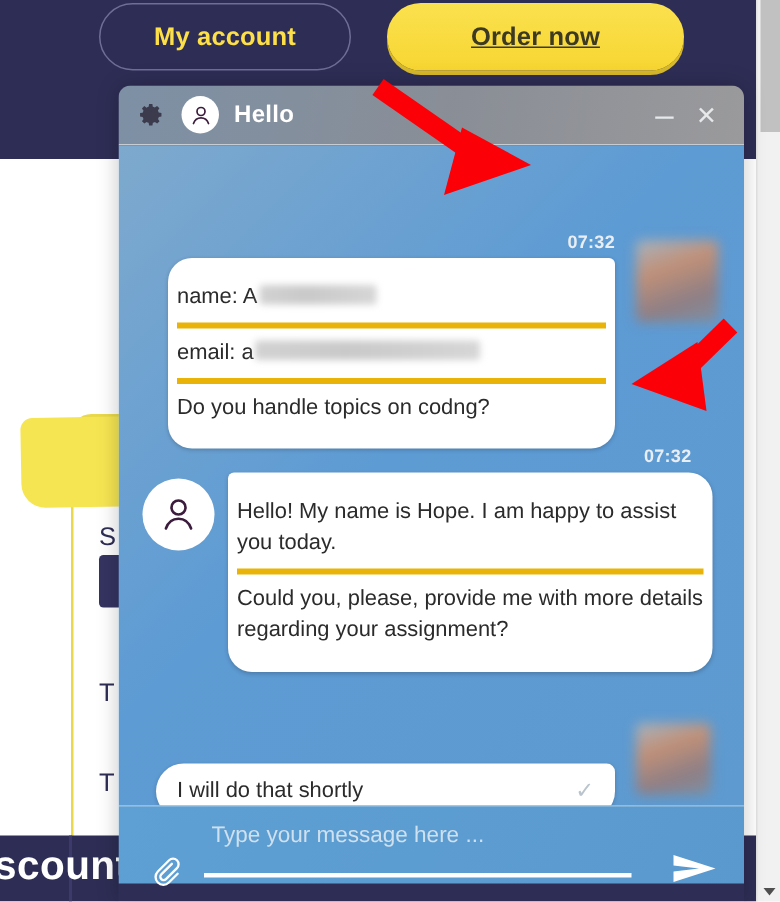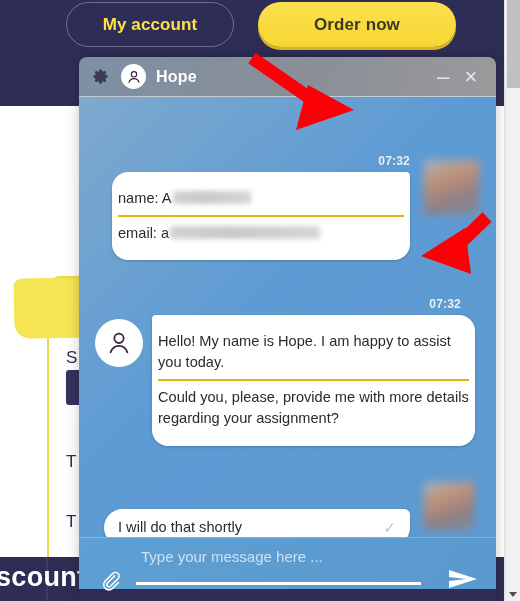--- a/index.html
+++ b/index.html
@@ -34,20 +34,21 @@
     left: 66px; width: 168px;
     border: 1.6px solid #6f6e96;
     color: #fde047;
     background: transparent;
   }
   .nav-btn.order {
     left: 258px; width: 198px;
     background: linear-gradient(180deg,#fbe14f 0%, #f7d632 100%);
     color: #3c3a22;
     box-shadow: 0 3px 0 #d8b92a;
+    text-decoration: underline;
   }
 
   
   .brush {
     position: absolute; left: 14px; top: 278px;
     width: 86px; height: 60px;
     background: #f6e552;
     border-radius: 8px 14px 10px 16px;
     transform: rotate(-1deg);
   }
@@ -170,21 +171,21 @@
   .bubble {
     background: #ffffff;
     border-radius: 16px;
     box-shadow: 0 1px 3px rgba(0,0,0,.2);
     padding: 10px 6px;
     color: #2b2b2b;
     font-size: 14.6px;
     line-height: 1.45;
   }
   .bubble .line { padding: 6px 0; }
-  .bubble .line + .line { border-top: 2px solid #eab308; }
+  .bubble .line + .line { border-top: 4px solid #eab308; }
 
   
   .m1 { left: 33px; top: 57px; width: 298px; }
   .m1 .stamp { margin-bottom: 4px; }
   .m1 .bubble { border-top-right-radius: 4px; }
 
   .redacted {
     display: inline-block;
     height: 13px;
     vertical-align: -1px;
@@ -312,21 +313,21 @@
       <path fill="#3b3b4d" d="M21 13.4v-2.8l-2.3-.4a6.9 6.9 0 00-.7-1.7l1.3-1.9-2-2-1.9 1.3a6.9 6.9 0 00-1.7-.7L13.4 3h-2.8l-.4 2.3a6.9 6.9 0 00-1.7.7L6.6 4.7l-2 2 1.3 1.9a6.9 6.9 0 00-.7 1.7L3 10.6v2.8l2.2.4c.2.6.4 1.2.7 1.7l-1.3 1.9 2 2 1.9-1.3c.5.3 1.1.5 1.7.7l.4 2.2h2.8l.4-2.2c.6-.2 1.2-.4 1.7-.7l1.9 1.3 2-2-1.3-1.9c.3-.5.5-1.1.7-1.7l2.2-.4z"></path>
     </svg>
 
     <div class="hdr-avatar">
       <svg width="16" height="16" viewBox="0 0 24 24">
         <circle cx="12" cy="8" r="4" fill="none" stroke="#3c1c3c" stroke-width="1.7"></circle>
         <path d="M4.5 20c1.3-3.7 4.2-5.6 7.5-5.6s6.2 1.9 7.5 5.6" fill="none" stroke="#3c1c3c" stroke-width="1.7" stroke-linecap="round"></path>
       </svg>
     </div>
 
-    <div class="hdr-title">Hope</div>
+    <div class="hdr-title">Hello</div>
     <div class="hdr-spacer"></div>
     <div class="hdr-btn min">–</div>
     <div class="hdr-btn close">×</div>
   </div>
 
   <div class="widget-body">
 
     <div class="photo photo-1"></div>
     <div class="photo photo-2"></div>
 
@@ -334,20 +335,21 @@
       <div class="stamp">07:32</div>
       <div class="bubble">
         <div class="line">
           <span>name:</span>
           <span>A</span><span class="redacted w1"></span>
         </div>
         <div class="line">
           <span>email:</span>
           <span>a</span><span class="redacted w2"></span>
         </div>
+        <div class="line">Do you handle topics on codng?</div>
       </div>
     </div>
 
     <div class="msg-row m2">
       <div class="stamp">07:32</div>
       <div class="agent-wrap">
         <div class="agent-avatar">
           <svg width="28" height="28" viewBox="0 0 24 24">
             <circle cx="12" cy="8" r="4" fill="none" stroke="#3c1c3c" stroke-width="1.5"></circle>
             <path d="M4.8 20c1.3-3.7 4.1-5.6 7.2-5.6s5.9 1.9 7.2 5.6" fill="none" stroke="#3c1c3c" stroke-width="1.5" stroke-linecap="round"></path>

